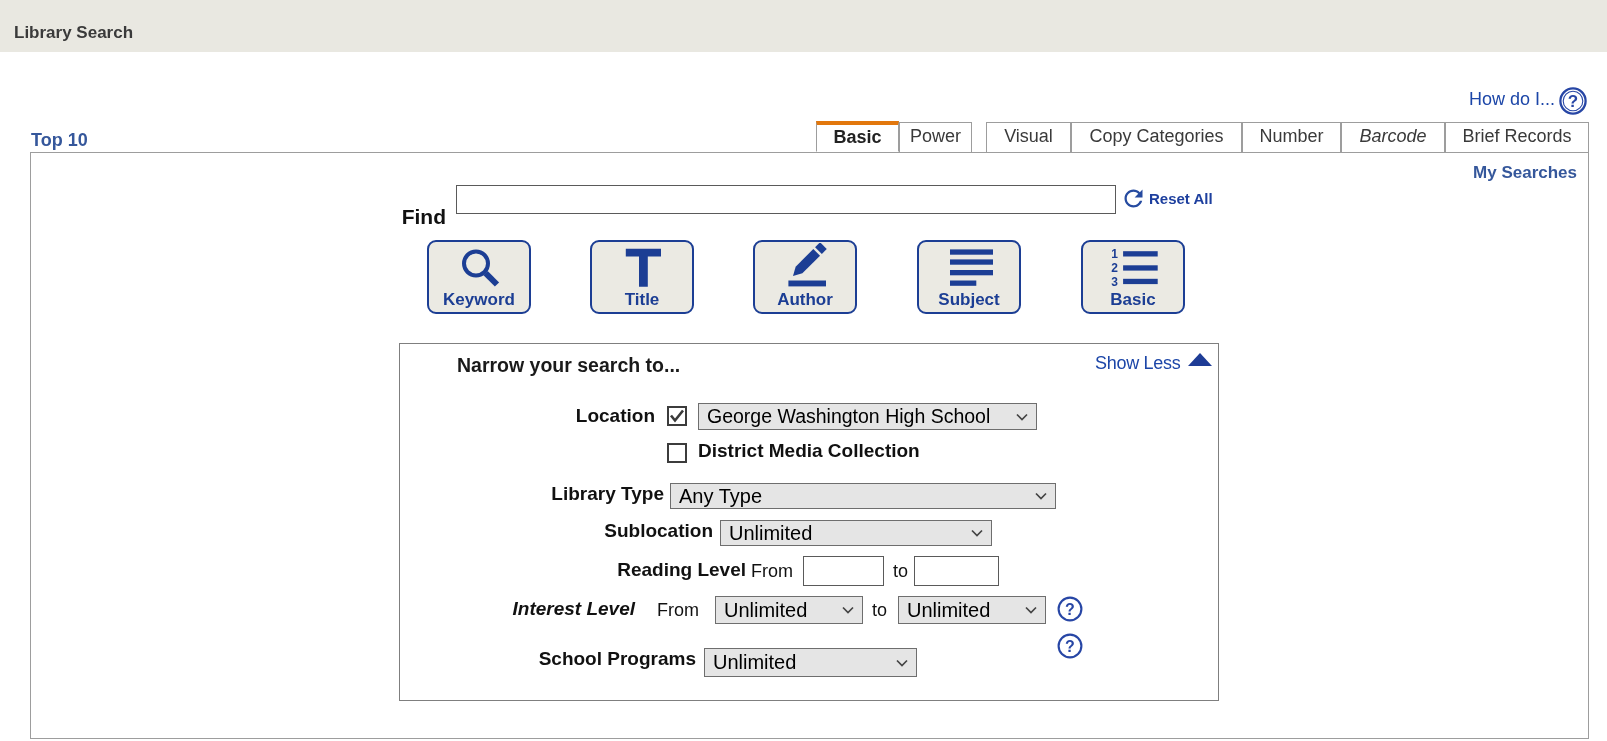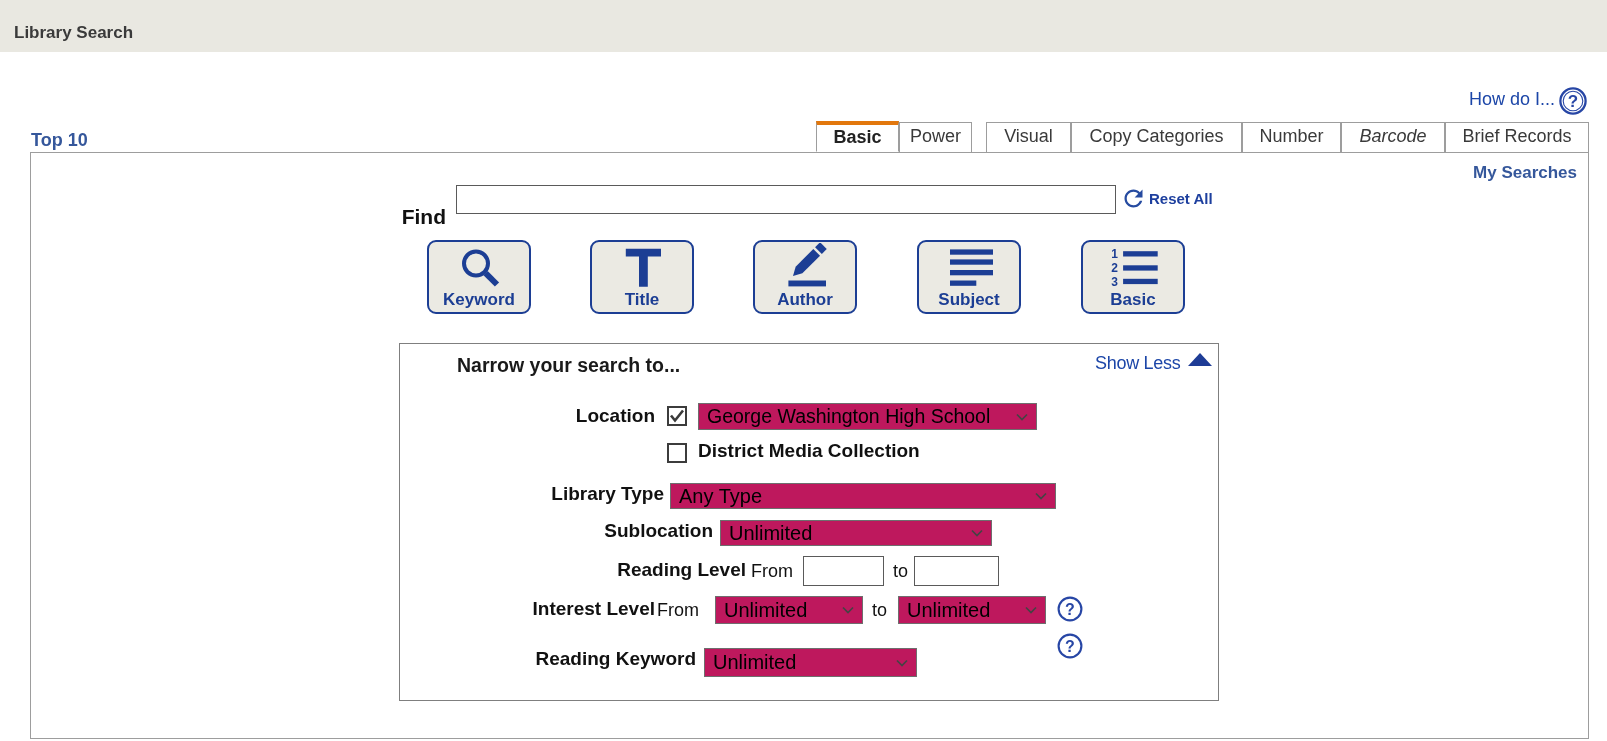--- a/index.html
+++ b/index.html
@@ -2,21 +2,21 @@
 <html><head>
 <meta charset="utf-8">
 <style>
 html,body{margin:0;padding:0;}
 body{width:1607px;height:741px;position:relative;background:#fff;font-family:"Liberation Sans",sans-serif;overflow:hidden;}
 .abs{position:absolute;}
 .tab{position:absolute;top:122px;height:31px;background:#fff;border:1px solid #9d9d9d;box-sizing:border-box;text-align:center;font-size:18px;color:#3a3a3a;line-height:27px;}
 .btn{position:absolute;top:240px;width:104px;height:74px;background:#ebeae3;border:2px solid #1c3e94;border-radius:9px;box-sizing:border-box;}
 .btn .lbl{position:absolute;left:0;right:0;top:48px;text-align:center;font-size:17px;font-weight:bold;color:#1c3e94;}
 .fldlbl{position:absolute;text-align:right;font-weight:bold;font-size:19px;color:#111;}
-.sel{position:absolute;background:#be185d;border:1px solid #6e6e6e;box-sizing:border-box;font-size:20px;color:#000;}
+.sel{position:absolute;background:#e5e5e5;border:1px solid #6e6e6e;box-sizing:border-box;font-size:20px;color:#000;}
 .sel .tx{position:absolute;left:8px;top:0;bottom:0;display:flex;align-items:center;}
 .sel svg{position:absolute;right:8px;top:50%;margin-top:-4px;}
 .inp{position:absolute;background:#fff;border:1px solid #5a5a5a;box-sizing:border-box;}
 .plain{position:absolute;font-size:18px;color:#111;}
 </style>
 </head>
 <body>
 
 <div class="abs" style="left:0;top:0;width:1607px;height:52px;background:#e9e8e1;"></div>
 <div class="abs" style="left:14px;top:23px;font-size:17px;font-weight:bold;color:#3a3a3a;">Library Search</div>
@@ -132,21 +132,21 @@
       <path d="M1 1.5 L6 6.5 L11 1.5" fill="none" stroke="#444" stroke-width="1.7"></path>
     </svg>
 </div>
 
 <div class="fldlbl" style="left:582px;top:559px;width:164px;">Reading Level</div>
 <div class="plain" style="left:751px;top:561px;">From</div>
 <div class="inp" style="left:803px;top:556px;width:81px;height:30px;"></div>
 <div class="plain" style="left:893px;top:561px;">to</div>
 <div class="inp" style="left:914px;top:556px;width:85px;height:30px;"></div>
 
-<div class="fldlbl" style="left:491px;top:598px;width:164px;">Interest Level</div>
+<div class="fldlbl" style="left:471px;top:598px;width:164px;font-style:italic;">Interest Level</div>
 <div class="plain" style="left:657px;top:600px;">From</div>
 <div class="sel" style="left:715px;top:596px;width:148px;height:28px;">
   <div class="tx">Unlimited</div>
   <svg width="12" height="8" viewBox="0 0 12 8">
       <path d="M1 1.5 L6 6.5 L11 1.5" fill="none" stroke="#444" stroke-width="1.7"></path>
     </svg>
 </div>
 <div class="plain" style="left:872px;top:600px;">to</div>
 <div class="sel" style="left:898px;top:596px;width:148px;height:28px;">
   <div class="tx">Unlimited</div>
@@ -156,19 +156,19 @@
 </div>
 <svg class="abs" style="left:1057px;top:596px;" width="26" height="26" viewBox="0 0 26 26">
   <circle cx="13" cy="13" r="11.4" fill="none" stroke="#2746a5" stroke-width="2.1"></circle>
   <text x="13" y="19" font-size="16" font-weight="bold" fill="#2746a5" text-anchor="middle" font-family="Liberation Sans">?</text>
 </svg>
 <svg class="abs" style="left:1057px;top:633px;" width="26" height="26" viewBox="0 0 26 26">
   <circle cx="13" cy="13" r="11.4" fill="none" stroke="#2746a5" stroke-width="2.1"></circle>
   <text x="13" y="19" font-size="16" font-weight="bold" fill="#2746a5" text-anchor="middle" font-family="Liberation Sans">?</text>
 </svg>
 
-<div class="fldlbl" style="left:520px;top:648px;width:176px;">Reading Keyword</div>
+<div class="fldlbl" style="left:520px;top:648px;width:176px;">School Programs</div>
 <div class="sel" style="left:704px;top:648px;width:213px;height:29px;">
   <div class="tx">Unlimited</div>
   <svg width="12" height="8" viewBox="0 0 12 8">
       <path d="M1 1.5 L6 6.5 L11 1.5" fill="none" stroke="#444" stroke-width="1.7"></path>
     </svg>
 </div>
 
 </body></html>

